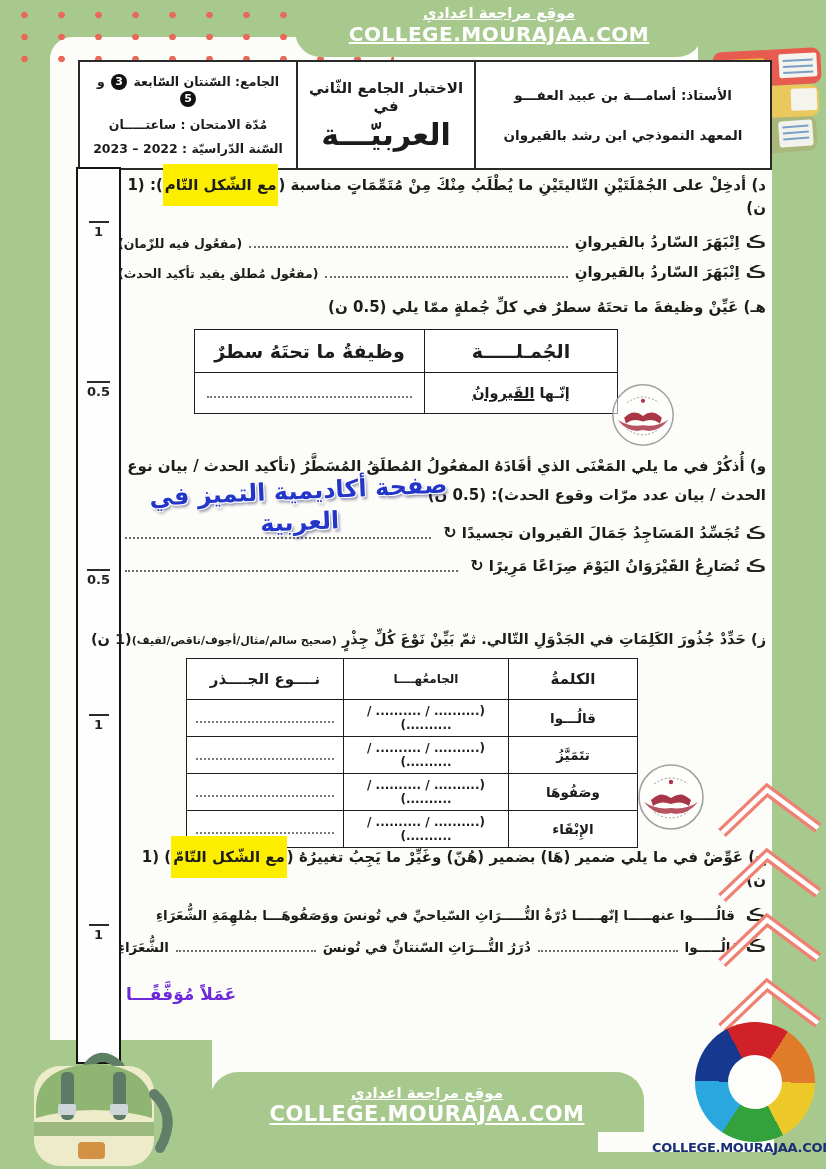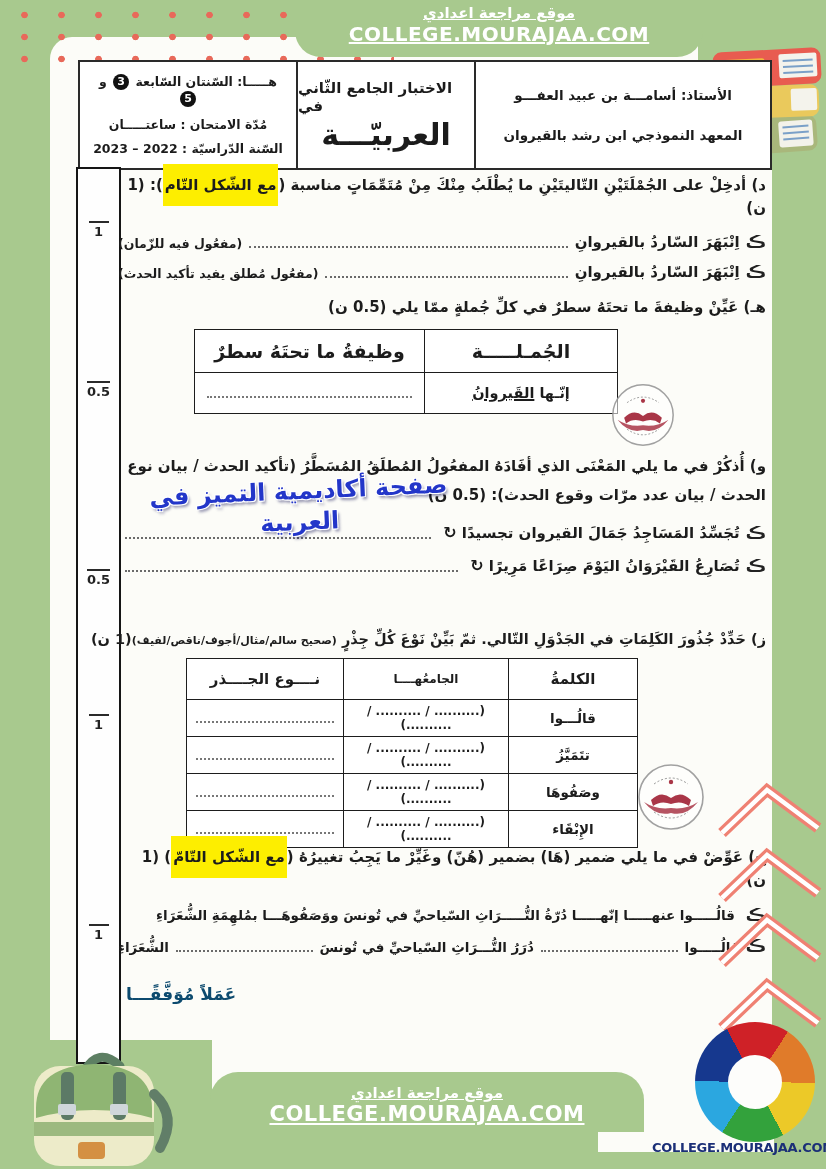--- a/index.html
+++ b/index.html
@@ -37,21 +37,21 @@
   .footer-text .t2{font-size:21px;font-weight:bold;text-decoration:underline;letter-spacing:.5px;}
 
   
   .header-table{position:absolute;left:78px;top:60px;width:690px;height:106px;background:#fff;
                 border:2px solid #2a2a2a;display:grid;grid-template-columns:296px 178px 1fr;
                 direction:rtl;z-index:4;color:#1b1b1b;}
   .hcell{border-left:2px solid #2a2a2a;display:flex;flex-direction:column;justify-content:space-evenly;
          padding:2px 10px;font-weight:bold;}
   .hcell:last-child{border-left:none;}
   .cell-school{font-size:13.5px;text-align:center;}
-  .cell-exam{align-items:center;justify-content:center;text-align:left;padding:0;}
+  .cell-exam{align-items:center;justify-content:center;text-align:center;padding:0;}
   .cell-exam .l1{font-size:15px;}
   .cell-exam .l2{font-size:30px;font-weight:900;margin-top:2px;}
   .cell-level{font-size:12.5px;text-align:center;}
   .circle-num{display:inline-block;width:16px;height:16px;border-radius:50%;background:#111;color:#fff;
               font-size:11px;line-height:16px;text-align:center;font-weight:bold;vertical-align:middle;margin:0 2px;}
 
   
   .score-box{position:absolute;left:76px;top:167px;width:41px;height:893px;border:2px solid #151515;
              background:#fefefe;z-index:4;}
   .score{position:absolute;left:0;right:0;text-align:center;}
@@ -84,21 +84,21 @@
   .t-zay{border-collapse:collapse;margin:8px 128px 0 0;width:452px;background:#fff;}
   .t-zay th,.t-zay td{border:1.8px solid #1d1d1d;text-align:center;vertical-align:middle;}
   .t-zay th{height:38px;font-size:15px;}
   .t-zay td{height:34px;font-size:13.5px;}
   .t-zay .c-word{width:126px;}
   .t-zay .c-root{width:162px;font-size:12px;}
   .paren-small{font-size:11px;}
   .nowrap{white-space:nowrap;}
 
   .line-just{font-size:13.5px;margin-top:12px;white-space:nowrap;}
-  .closing{position:absolute;left:8px;top:812px;font-size:17px;font-weight:900;color:#0c4a6e;}
+  .closing{position:absolute;left:8px;top:812px;font-size:17px;font-weight:900;color:#6d28d9;}
 
   
   .watermark{position:absolute;left:146px;top:476px;width:306px;text-align:center;z-index:6;
              transform:rotate(-2.5deg);color:#2336c9;font-weight:900;font-size:24px;line-height:1.3;
              text-shadow:1px 1px 0 #fff,-1px -1px 0 #fff,1px -1px 0 #fff,-1px 1px 0 #fff,2px 3px 3px rgba(10,10,80,.45);}
 
   
   .seal{position:absolute;z-index:5;opacity:.92;}
   .seal.one{left:610px;top:382px;}
   .seal.two{left:636px;top:762px;}
@@ -160,21 +160,21 @@
     <div class="hcell cell-school">
       <div>الأستاذ: أسامـــة بن عبيد العفـــو</div>
       <div>المعهد النموذجي ابن رشد بالقيروان</div>
     </div>
     <div class="hcell cell-exam">
       <div class="l1">الاختبار الجامع الثّاني في</div>
       <div class="l2">العربيّـــة</div>
     </div>
     <div class="hcell cell-level">
       <div>
-        <span>هـــــا: السّنتان السّابعة</span>
+        <span>الجامع: السّنتان السّابعة</span>
         <span class="circle-num">3</span>
         <span>و</span>
         <span class="circle-num">5</span>
       </div>
       <div>مُدّة الامتحان : ساعتـــــان</div>
       <div>السّنة الدّراسيّة : 2022 – 2023</div>
     </div>
   </div>
 
   <div class="score-box">
@@ -286,21 +286,21 @@
         <span>عَوِّضْ في ما يلي ضمير (هَا) بضمير (هُنّ) وغَيِّرْ ما يَجِبُ تغييرُهُ (</span><span class="hl">مع الشّكل التّامّ</span><span>) (1 ن)</span>
       </div>
       <div class="line-just">
         <span class="bullet">ڪ</span>
         <span>قالُـــــوا عنهـــــا إنّهـــــا دُرّةُ التُّـــــرَاثِ السّياحيِّ في تُونسَ ووَصَفُوهَـــا بمُلهِمَةِ الشُّعَرَاءِ</span>
       </div>
       <div class="item-row" style="margin-top:12px;font-size:13.5px;">
         <span class="bullet">ڪ</span>
         <span>قالُـــــوا</span>
         <span class="dotline"></span>
-        <span>دُرَرُ التُّـــرَاثِ السّياحيِّ في تُونسَ</span>
+        <span>دُرَرُ التُّـــرَاثِ السّنتانِّ في تُونسَ</span>
         <span class="dotline"></span>
         <span>الشُّعَرَاءِ</span>
       </div>
     </div>
 
     <div class="closing">عَمَلاً مُوَفَّقًـــا</div>
   </div>
 
   <div class="watermark">
     <div>صفحة أكاديمية التميز في</div>

